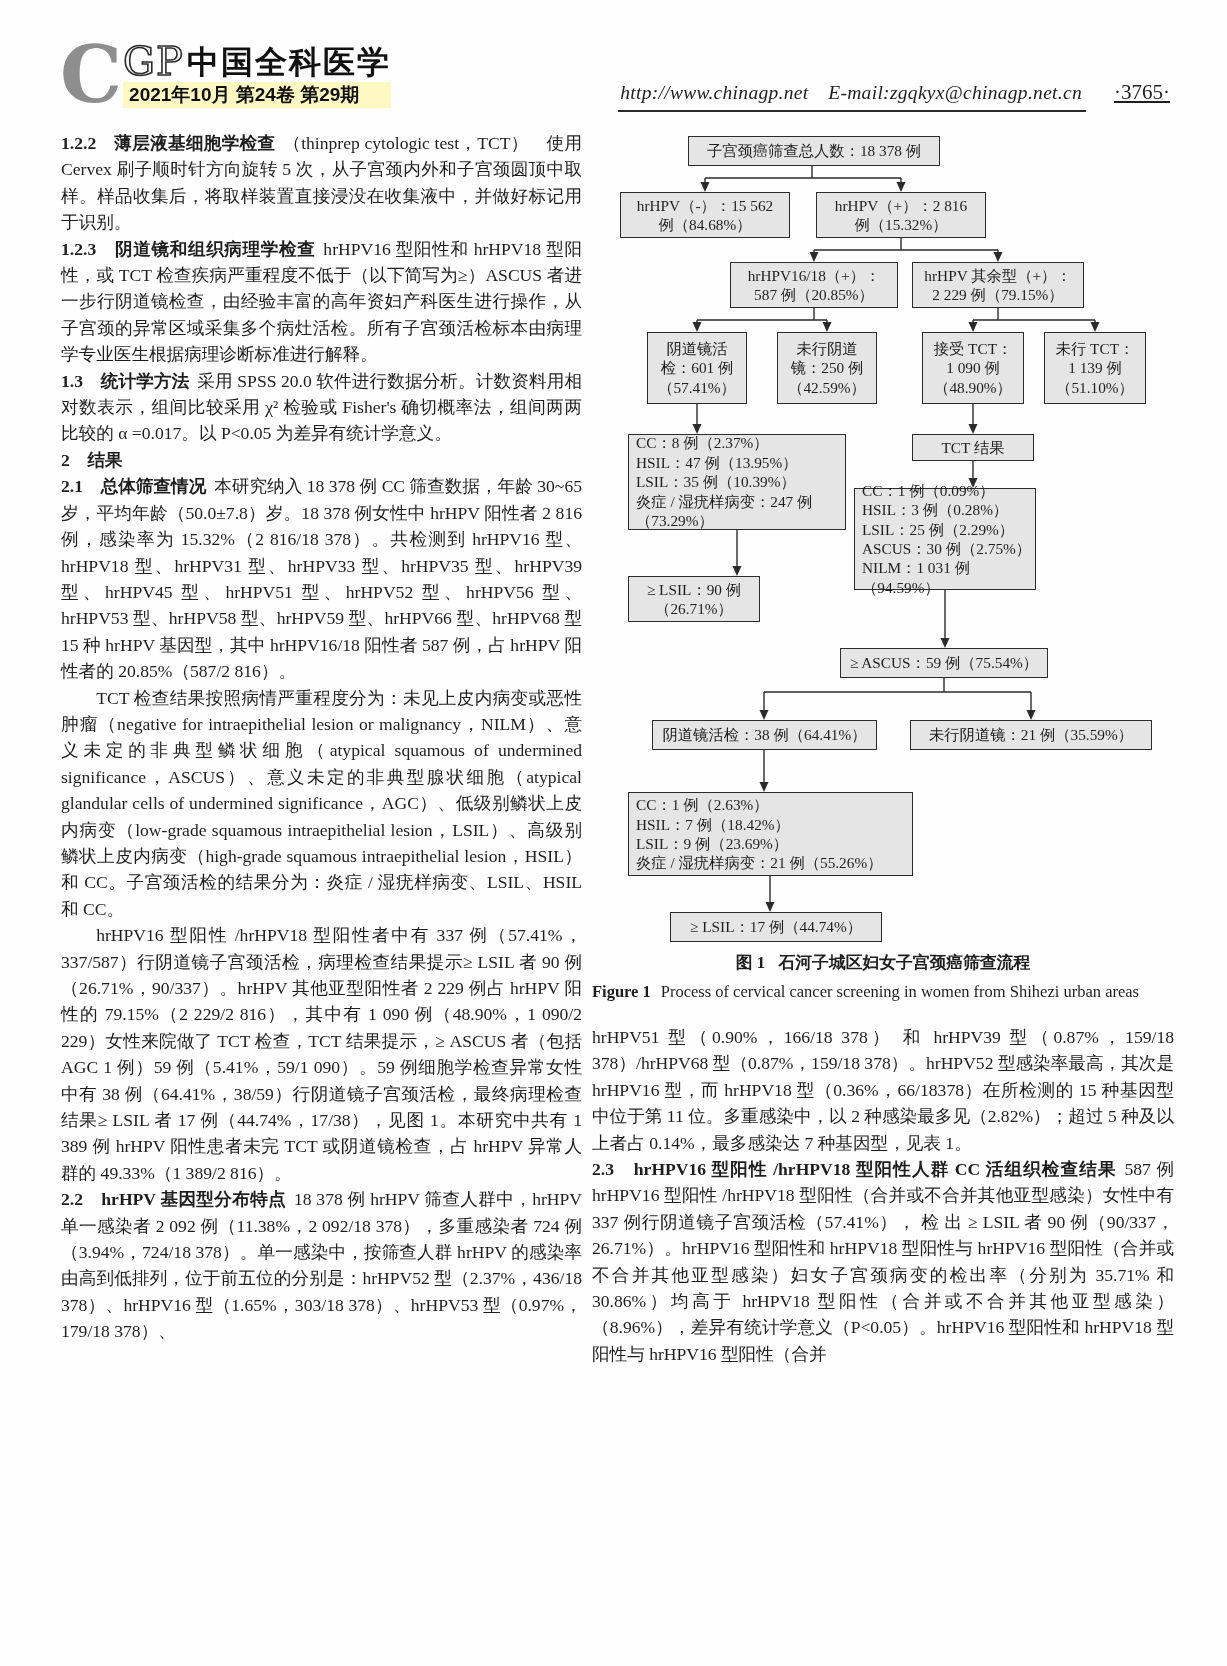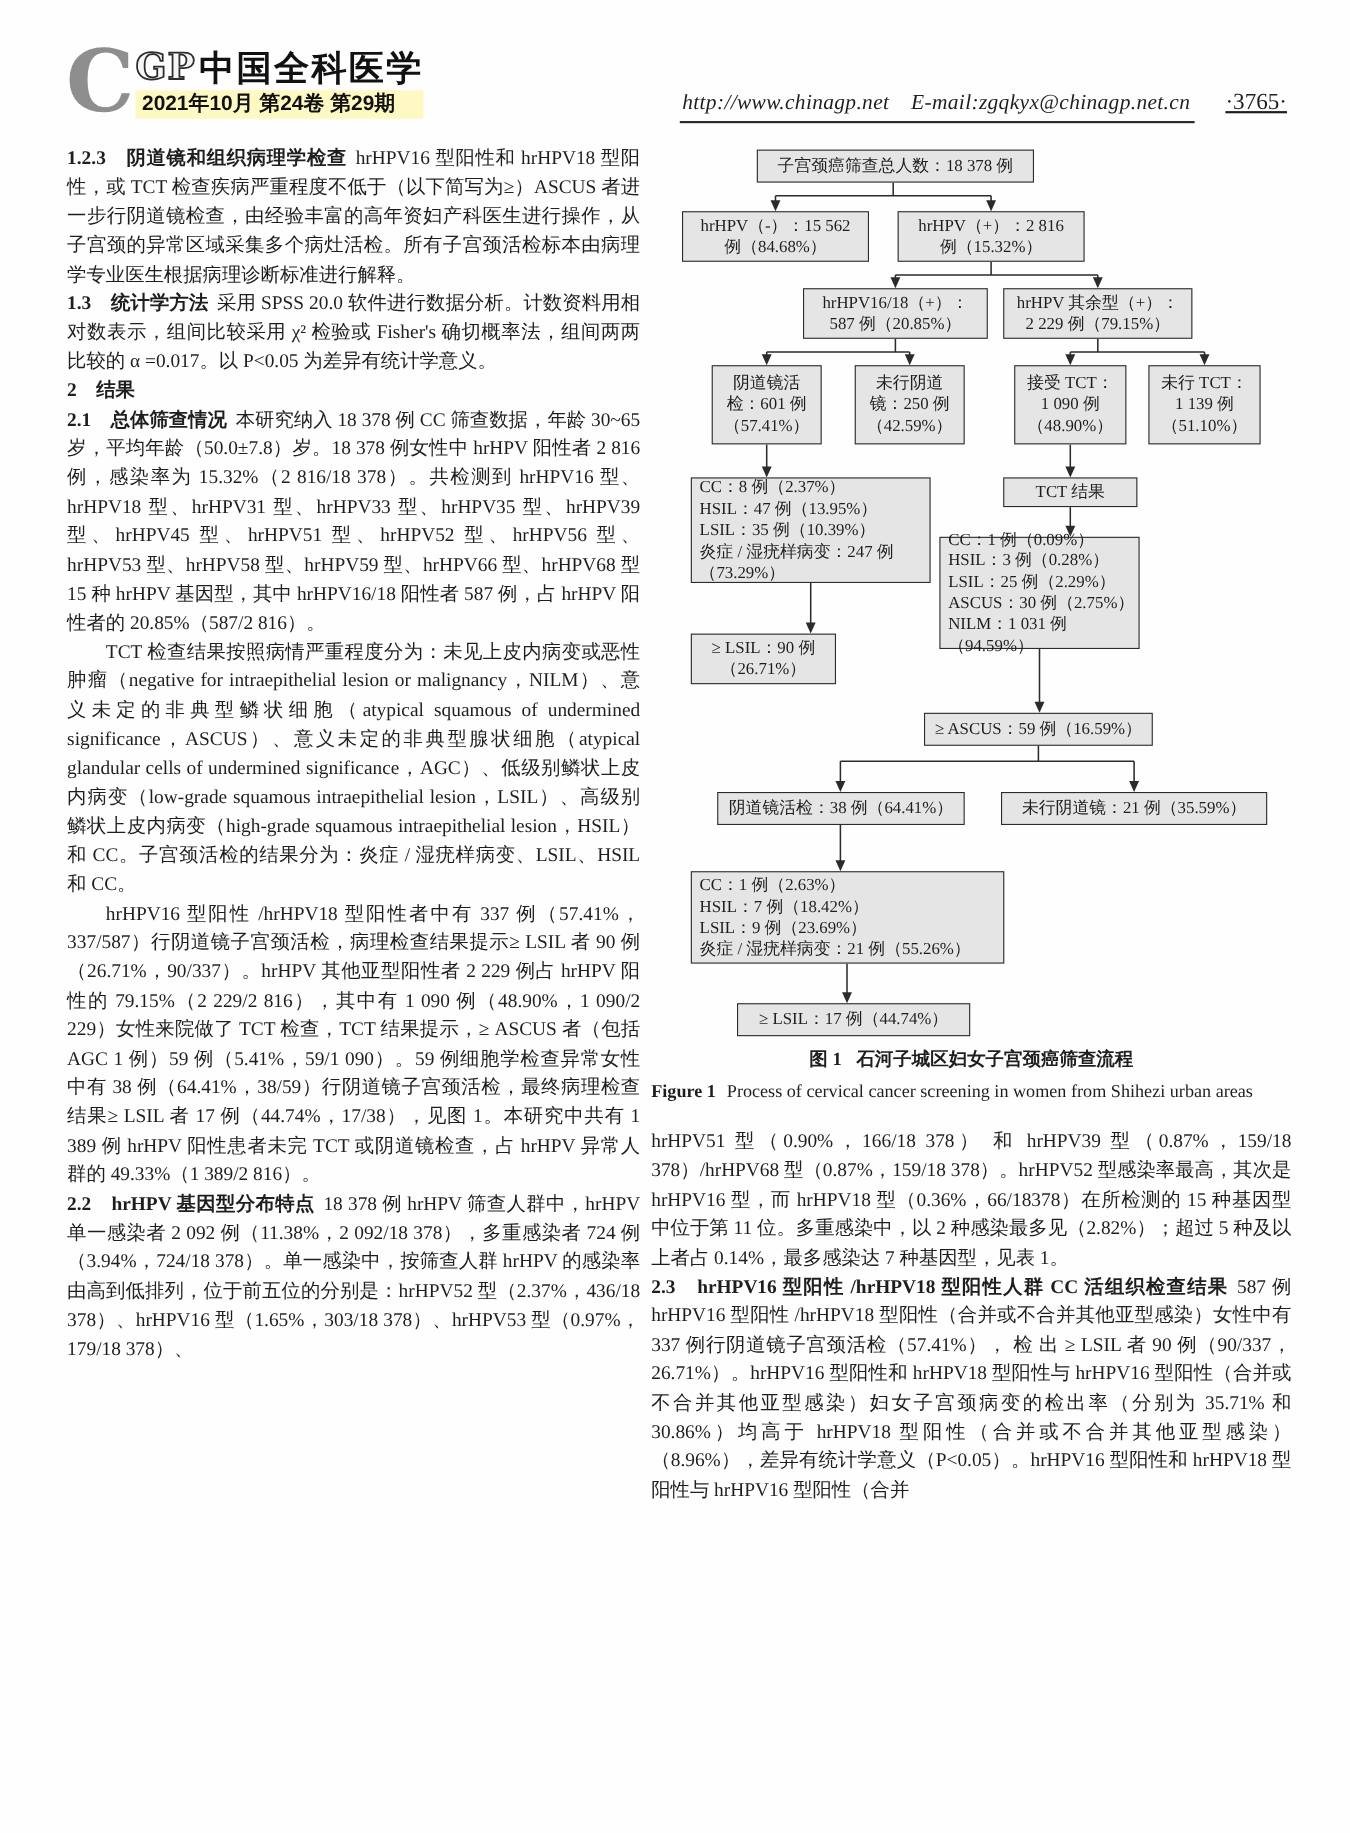--- a/index.html
+++ b/index.html
@@ -11,21 +11,21 @@
   
   .header{position:absolute;left:60px;top:42px;width:1110px;height:74px;}
   .logo{position:absolute;left:0;top:0;display:flex;align-items:flex-start;}
   .logo-c{
     font-family:"DejaVu Serif",serif;font-weight:bold;font-size:78px;line-height:66px;
     color:#8e8e8e;margin-right:1px;
   }
   .logo-right{display:flex;flex-direction:column;}
   .logo-row1{display:flex;align-items:flex-end;}
   .logo-gp{
-    font-family:"DejaVu Serif",serif;font-weight:bold;font-size:33px;line-height:38px;
+    font-family:"DejaVu Serif",serif;font-weight:normal;font-size:40px;line-height:38px;
     color:#f5f5f5;-webkit-text-stroke:1.6px #2c2c2c;letter-spacing:1px;margin-right:3px;
   }
   .logo-title{
     font-family:"Liberation Sans","DejaVu Sans",sans-serif;font-weight:900;
     font-size:32px;line-height:36px;letter-spacing:2px;color:#111;
   }
   .logo-issue{
     margin-top:2px;background:#fef9c3;color:#111;
     font-family:"Liberation Sans","DejaVu Sans",sans-serif;font-weight:bold;
     font-size:19px;line-height:26px;padding:0 10px 0 6px;white-space:nowrap;
@@ -80,20 +80,21 @@
       <div class="logo-issue">2021年10月  第24卷  第29期</div>
     </div>
   </div>
   <div class="head-contact">
     <span class="contact-text">http://www.chinagp.net　E-mail:zgqkyx@chinagp.net.cn</span>
     <span class="page-no">·3765·</span>
   </div>
 </div>
 
 <div class="col-left">
+  <p><span class="b-label">1.2.2　薄层液基细胞学检查</span><span>（thinprep cytologic test，TCT）　使用 Cervex 刷子顺时针方向旋转 5 次，从子宫颈内外和子宫颈圆顶中取样。样品收集后，将取样装置直接浸没在收集液中，并做好标记用于识别。</span></p>
   <p><span class="b-label">1.2.3　阴道镜和组织病理学检查</span><span>hrHPV16 型阳性和 hrHPV18 型阳性，或 TCT 检查疾病严重程度不低于（以下简写为≥）ASCUS 者进一步行阴道镜检查，由经验丰富的高年资妇产科医生进行操作，从子宫颈的异常区域采集多个病灶活检。所有子宫颈活检标本由病理学专业医生根据病理诊断标准进行解释。</span></p>
   <p><span class="b-label">1.3　统计学方法</span><span>采用 SPSS 20.0 软件进行数据分析。计数资料用相对数表示，组间比较采用 χ² 检验或 Fisher's 确切概率法，组间两两比较的 α =0.017。以 P&lt;0.05 为差异有统计学意义。</span></p>
   <p><span class="b-label">2　结果</span></p>
   <p><span class="b-label">2.1　总体筛查情况</span><span>本研究纳入 18 378 例 CC 筛查数据，年龄 30~65 岁，平均年龄（50.0±7.8）岁。18 378 例女性中 hrHPV 阳性者 2 816 例，感染率为 15.32%（2 816/18 378）。共检测到 hrHPV16 型、hrHPV18 型、hrHPV31 型、hrHPV33 型、hrHPV35 型、hrHPV39 型、hrHPV45 型、hrHPV51 型、hrHPV52 型、hrHPV56 型、hrHPV53 型、hrHPV58 型、hrHPV59 型、hrHPV66 型、hrHPV68 型 15 种 hrHPV 基因型，其中 hrHPV16/18 阳性者 587 例，占 hrHPV 阳性者的 20.85%（587/2 816）。</span></p>
   <p class="ind"><span>TCT 检查结果按照病情严重程度分为：未见上皮内病变或恶性肿瘤（negative for intraepithelial lesion or malignancy，NILM）、意义未定的非典型鳞状细胞（atypical squamous of undermined significance，ASCUS）、意义未定的非典型腺状细胞（atypical glandular cells of undermined significance，AGC）、低级别鳞状上皮内病变（low-grade squamous intraepithelial lesion，LSIL）、高级别鳞状上皮内病变（high-grade squamous intraepithelial lesion，HSIL）和 CC。子宫颈活检的结果分为：炎症 / 湿疣样病变、LSIL、HSIL 和 CC。</span></p>
   <p class="ind"><span>hrHPV16 型阳性 /hrHPV18 型阳性者中有 337 例（57.41%，337/587）行阴道镜子宫颈活检，病理检查结果提示≥ LSIL 者 90 例（26.71%，90/337）。hrHPV 其他亚型阳性者 2 229 例占 hrHPV 阳性的 79.15%（2 229/2 816），其中有 1 090 例（48.90%，1 090/2 229）女性来院做了 TCT 检查，TCT 结果提示，≥ ASCUS 者（包括 AGC 1 例）59 例（5.41%，59/1 090）。59 例细胞学检查异常女性中有 38 例（64.41%，38/59）行阴道镜子宫颈活检，最终病理检查结果≥ LSIL 者 17 例（44.74%，17/38），见图 1。本研究中共有 1 389 例 hrHPV 阳性患者未完 TCT 或阴道镜检查，占 hrHPV 异常人群的 49.33%（1 389/2 816）。</span></p>
   <p><span class="b-label">2.2　hrHPV 基因型分布特点</span><span>18 378 例 hrHPV 筛查人群中，hrHPV 单一感染者 2 092 例（11.38%，2 092/18 378），多重感染者 724 例（3.94%，724/18 378）。单一感染中，按筛查人群 hrHPV 的感染率由高到低排列，位于前五位的分别是：hrHPV52 型（2.37%，436/18 378）、hrHPV16 型（1.65%，303/18 378）、hrHPV53 型（0.97%，179/18 378）、</span></p>
 </div>
 
 <div class="col-right">
@@ -162,21 +163,21 @@
 炎症 / 湿疣样病变：247 例
 （73.29%）</div>
     <div class="node" style="left:320px;top:298px;width:122px;height:27px;">TCT 结果</div>
     <div class="node la" style="left:262px;top:352px;width:182px;height:102px;">CC：1 例（0.09%）
 HSIL：3 例（0.28%）
 LSIL：25 例（2.29%）
 ASCUS：30 例（2.75%）
 NILM：1 031 例（94.59%）</div>
     <div class="node" style="left:36px;top:440px;width:132px;height:46px;">≥ LSIL：90 例
 （26.71%）</div>
-    <div class="node" style="left:248px;top:512px;width:208px;height:30px;">≥ ASCUS：59 例（16.59%）</div>
+    <div class="node" style="left:248px;top:512px;width:208px;height:30px;">≥ ASCUS：59 例（75.54%）</div>
     <div class="node" style="left:60px;top:584px;width:225px;height:30px;">阴道镜活检：38 例（64.41%）</div>
     <div class="node" style="left:318px;top:584px;width:242px;height:30px;">未行阴道镜：21 例（35.59%）</div>
     <div class="node la" style="left:36px;top:656px;width:285px;height:84px;">CC：1 例（2.63%）
 HSIL：7 例（18.42%）
 LSIL：9 例（23.69%）
 炎症 / 湿疣样病变：21 例（55.26%）</div>
     <div class="node" style="left:78px;top:776px;width:212px;height:30px;">≥ LSIL：17 例（44.74%）</div>
   </div>
 
   <div class="cap-zh">

